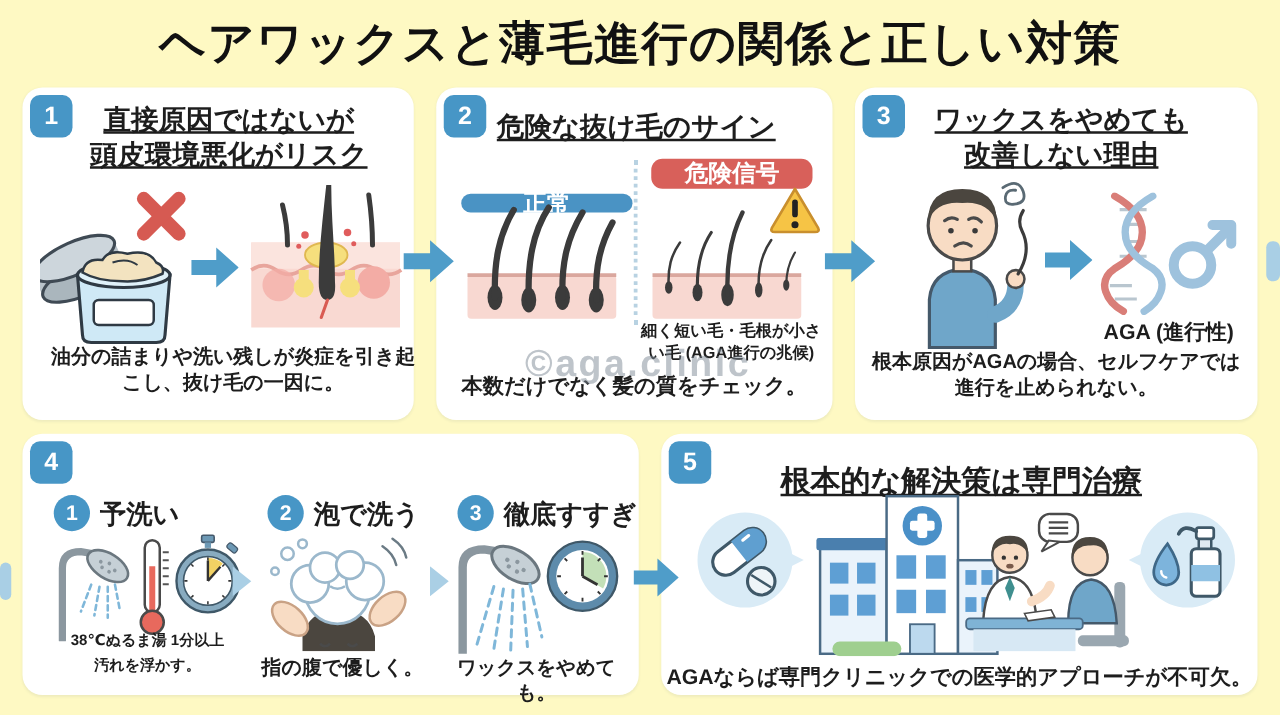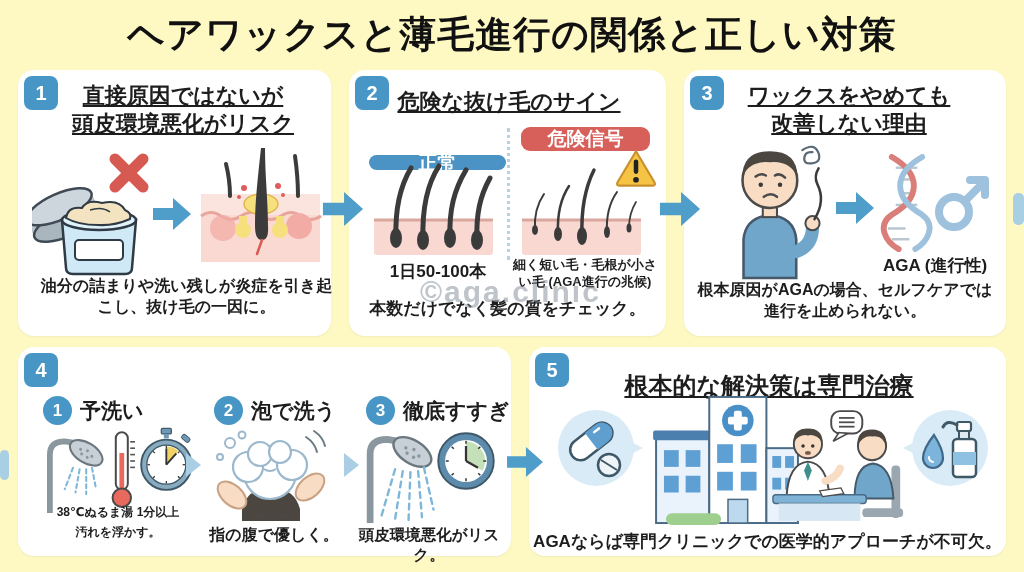--- a/index.html
+++ b/index.html
@@ -140,21 +140,20 @@
         <g stroke="#3b3b3b" fill="none" stroke-linecap="round">
           <path d="M16,68 C15,52 18,42 25,32" stroke-width="2"></path>
           <path d="M39,72 C38,50 42,36 50,24" stroke-width="2.5"></path>
           <path d="M63,74 C62,46 66,26 75,8" stroke-width="3.5"></path>
           <path d="M88,70 C87,52 91,40 98,30" stroke-width="2"></path>
           <path d="M110,66 C110,56 112,48 117,40" stroke-width="1.7"></path>
         </g>
       </svg>
     </div>
 
-    <div class="abs caption" style="left:18px;top:191px;width:142px;font-size:17px;font-weight:800;">1日50-100本</div>
     <div class="abs caption" style="left:163px;top:187px;width:146px;font-size:13px;line-height:1.3;">細く短い毛・毛根が小さい毛 (AGA進行の兆候)</div>
     <div class="abs caption" style="left:0;top:228px;width:100%;font-size:17px;font-weight:800;">本数だけでなく髪の質をチェック。</div>
   </div>
 
   <div class="abs panel" style="left:684px;top:70px;width:322px;height:266px;">
     <div class="abs badge" style="left:6px;top:6px;">3</div>
     <div class="abs ptitle" style="left:30px;top:12px;width:270px;font-size:22px;">
       <div>ワックスをやめても</div>
       <div>改善しない理由</div>
     </div>
@@ -359,21 +358,21 @@
             <line x1="56.3" y1="56.3" x2="59.1" y2="59.1"></line>
           <line x1="40" y1="63" x2="40" y2="67"></line>
             <line x1="23.7" y1="56.3" x2="20.9" y2="59.1"></line>
           <line x1="17" y1="40" x2="13" y2="40"></line>
             <line x1="23.7" y1="23.7" x2="20.9" y2="20.9"></line>
         </g>
         <line x1="40" y1="40" x2="40" y2="20" stroke="#333" stroke-width="3"></line>
         <line x1="40" y1="40" x2="56" y2="49" stroke="#333" stroke-width="3"></line>
       </svg>
     </div>
-    <div class="abs caption" style="left:332px;top:178px;width:158px;font-size:15.5px;">頭皮環境悪化がリスク。</div>
+    <div class="abs caption" style="left:332px;top:178px;width:158px;font-size:15.5px;">ワックスをやめても。</div>
   </div>
 
   <div class="abs panel" style="left:529px;top:347px;width:477px;height:209px;">
     <div class="abs badge" style="left:6px;top:6px;">5</div>
     <div class="abs ptitle" style="left:60px;top:12px;width:360px;font-size:24px;margin-top:12px;">根本的な解決策は専門治療</div>
 
     <div class="abs" style="left:28px;top:62px;">
       <svg width="88" height="78" viewBox="0 0 88 78">
         <path d="M72,32 L86,39 L72,46 Z" fill="#d9ebf6"></path>
         <circle cx="39" cy="39" r="38" fill="#d9ebf6"></circle>

